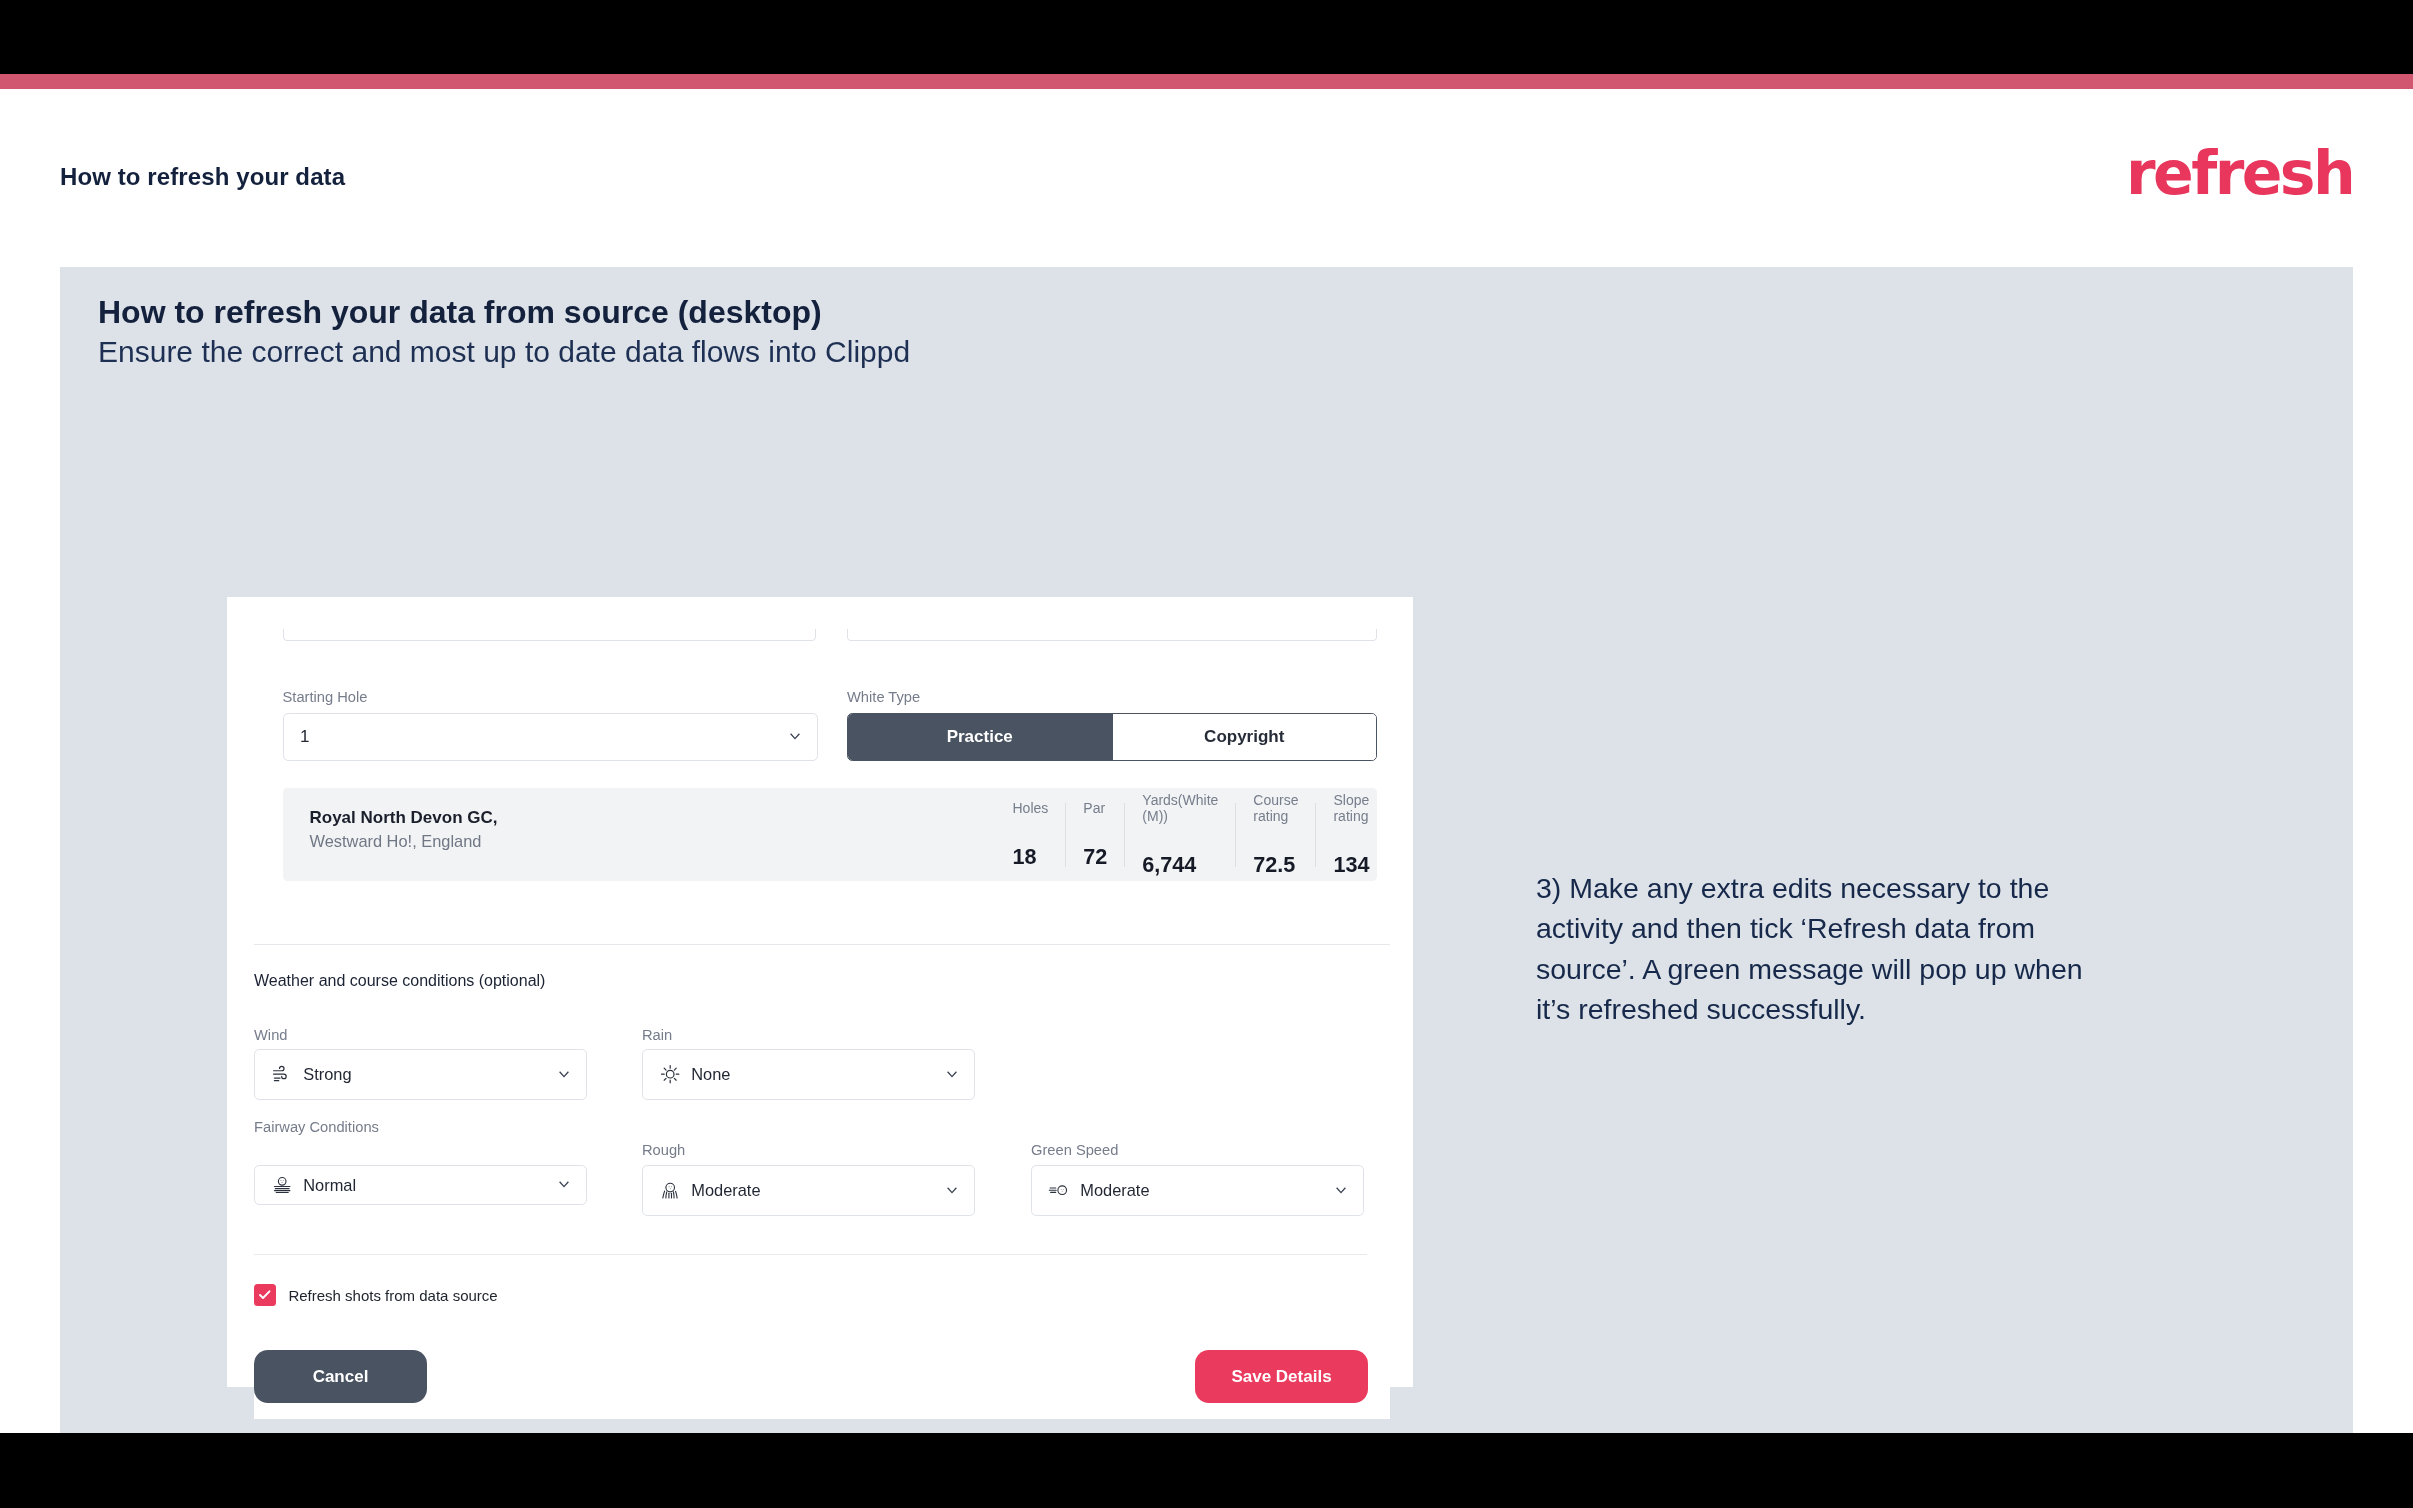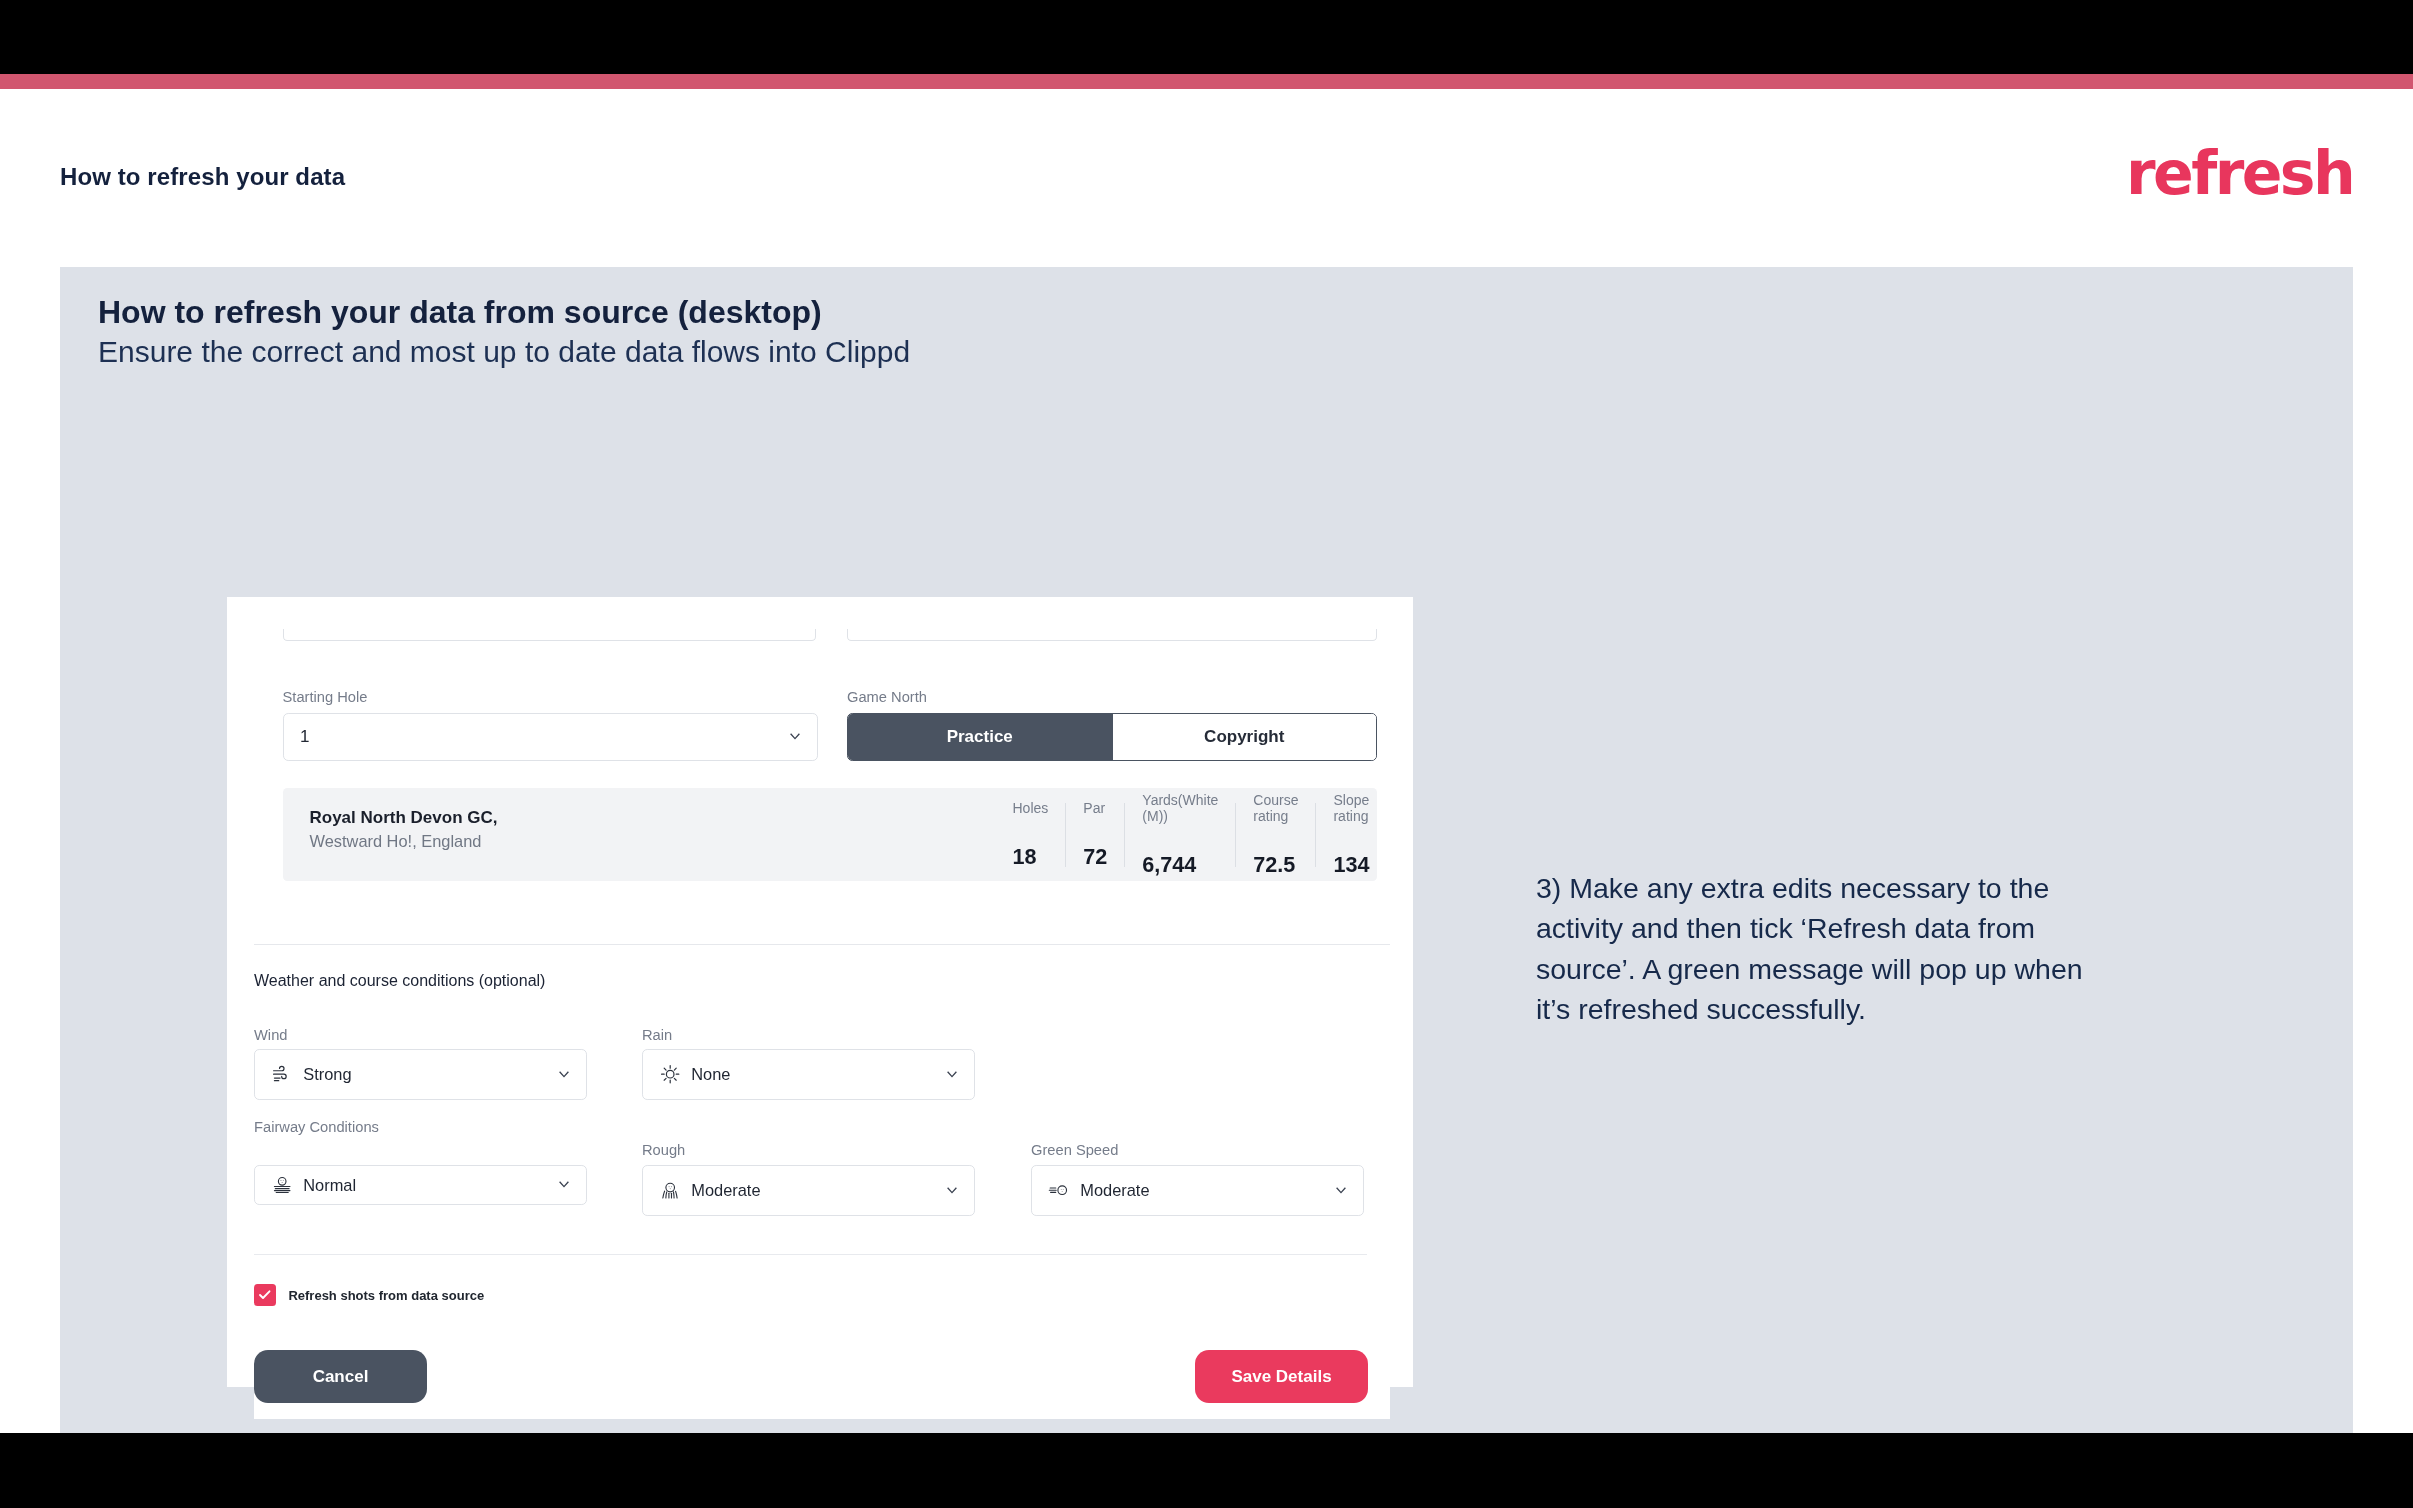--- a/index.html
+++ b/index.html
@@ -171,21 +171,21 @@
   .check-row {
     position: absolute; left: 0px; top: 655px;
     display: flex; align-items: center;
   }
   .checkbox {
     width: 22.4px; height: 22.4px; border-radius: 3.5px;
     background: #ea3a5e; display: flex;
     align-items: center; justify-content: center;
   }
   .checkbox svg { display: block; }
-  .check-label { font-size: 13px; color: #20262f; margin-left: 12px; font-weight: bold; }
+  .check-label { font-size: 15px; color: #20262f; margin-left: 12px; }
 
   
   .btn {
     position: absolute; height: 53px;
     border-radius: 14px; border: none; cursor: pointer;
     font-size: 17px; font-weight: bold; color: #ffffff;
     font-family: "Liberation Sans", sans-serif;
   }
   .btn-cancel { left: 0px;   top: 721px; width: 173px; background: #4a5361; }
   .btn-save   { left: 941px; top: 721px; width: 173px; background: #ea3a5e; }
@@ -234,21 +234,21 @@
           <div class="field-label lbl-starting">Starting Hole</div>
           <div class="select-box box-starting">
             <span class="select-value">1</span>
             <span class="chev">
               <svg width="14" height="14" viewBox="0 0 16 16">
                 <path d="M3 5.5 L8 11 L13 5.5" fill="none" stroke="#3a4150" stroke-width="1.5"></path>
               </svg>
             </span>
           </div>
 
-          <div class="field-label lbl-gametype">Game North</div>
+          <div class="field-label lbl-gametype">White Type</div>
           <div class="toggle">
             <div class="toggle-opt on">Practice</div>
             <div class="toggle-opt off">Copyright</div>
           </div>
 
           <div class="course-strip">
             <div class="course-name-wrap">
               <div class="course-name">Royal North Devon GC,</div>
               <div class="course-loc">Westward Ho!, England</div>
             </div>

